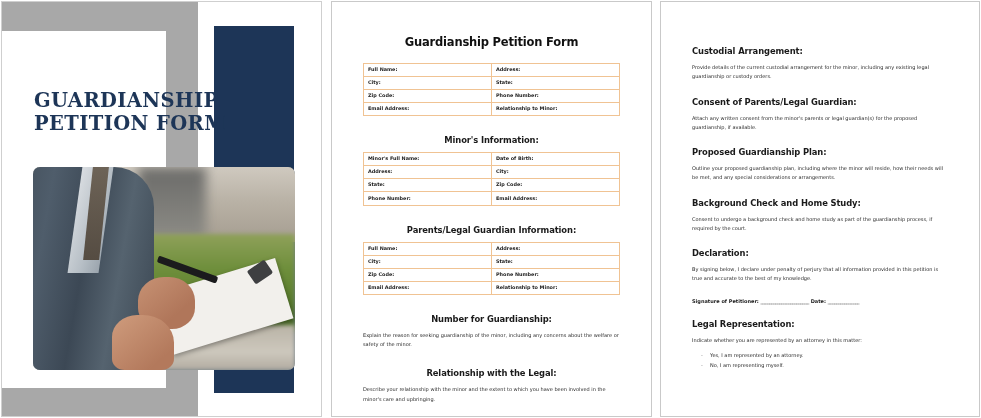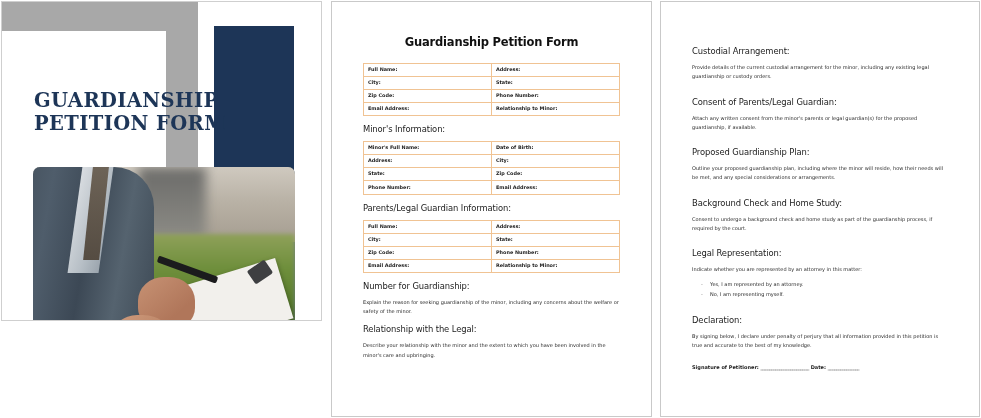--- a/index.html
+++ b/index.html
@@ -24,21 +24,21 @@
   
   .page {
     position: absolute;
     background: #ffffff;
     border: 1px solid #c9c9c9;
     box-sizing: border-box;
     overflow: hidden;
   }
 
   
-  #page-cover { left: 1px; top: 1px; width: 321px; height: 320px; border: 1px solid #cfcfcf;}
+  #page-cover { left: 1px; top: 1px; width: 321px; height: 416px; border: 1px solid #cfcfcf;}
   .cover-gray {
     position: absolute;
     left: 0; top: 0;
     width: 196px; height: 416px;
     background: #a8a8a8;
   }
   .cover-white {
     position: absolute;
     left: 0px; top: 29px;
     width: 164px; height: 357px;
@@ -144,27 +144,27 @@
     font-family: "DejaVu Sans", sans-serif;
     font-weight: 700;
     font-size: 11.5px;
     color: #111111;
     letter-spacing: -0.2px;
     margin-top: 33px;
     margin-bottom: 14px;
   }
   .sec-head {
     font-family: "DejaVu Sans", sans-serif;
-    font-weight: 400;
+    font-weight: 700;
     font-size: 8.4px;
     color: #1a1a1a;
     letter-spacing: -0.1px;
     margin: 0 0 7px 0;
   }
-  .sec-head.sp { margin-top: 8px; }
+  .sec-head.sp { margin-top: 19px; text-align: center; }
   .ftable {
     width: 100%;
     border-collapse: collapse;
     table-layout: fixed;
     margin-bottom: 4px;
   }
   .ftable td {
     border: 1px solid #f0c393;
     font-family: "DejaVu Sans", sans-serif;
     font-weight: 700;
@@ -343,35 +343,35 @@
         <div class="sec-head">Proposed Guardianship Plan:</div>
         <p class="body-text">Outline your proposed guardianship plan, including where the minor will reside, how their needs will be met, and any special considerations or arrangements.</p>
       </div>
 
       <div class="blk">
         <div class="sec-head">Background Check and Home Study:</div>
         <p class="body-text">Consent to undergo a background check and home study as part of the guardianship process, if required by the court.</p>
       </div>
 
       <div class="blk">
-        <div class="sec-head">Legal Representation:</div>
-        <p class="body-text">Indicate whether you are represented by an attorney in this matter:</p>
-        <ul class="bullets">
-          <li>Yes, I am represented by an attorney.</li>
-          <li>No, I am representing myself.</li>
-        </ul>
-      </div>
-
-      <div class="blk">
         <div class="sec-head">Declaration:</div>
         <p class="body-text">By signing below, I declare under penalty of perjury that all information provided in this petition is true and accurate to the best of my knowledge.</p>
         <div class="sigline">
           <span>Signature of Petitioner:</span>
           <span class="rule">_______________________</span>
           <span>Date:</span>
           <span class="rule">_______________</span>
         </div>
       </div>
 
+      <div class="blk">
+        <div class="sec-head">Legal Representation:</div>
+        <p class="body-text">Indicate whether you are represented by an attorney in this matter:</p>
+        <ul class="bullets">
+          <li>Yes, I am represented by an attorney.</li>
+          <li>No, I am representing myself.</li>
+        </ul>
+      </div>
+
     </div>
   </div>
 
 </div>
 
 </body></html>

